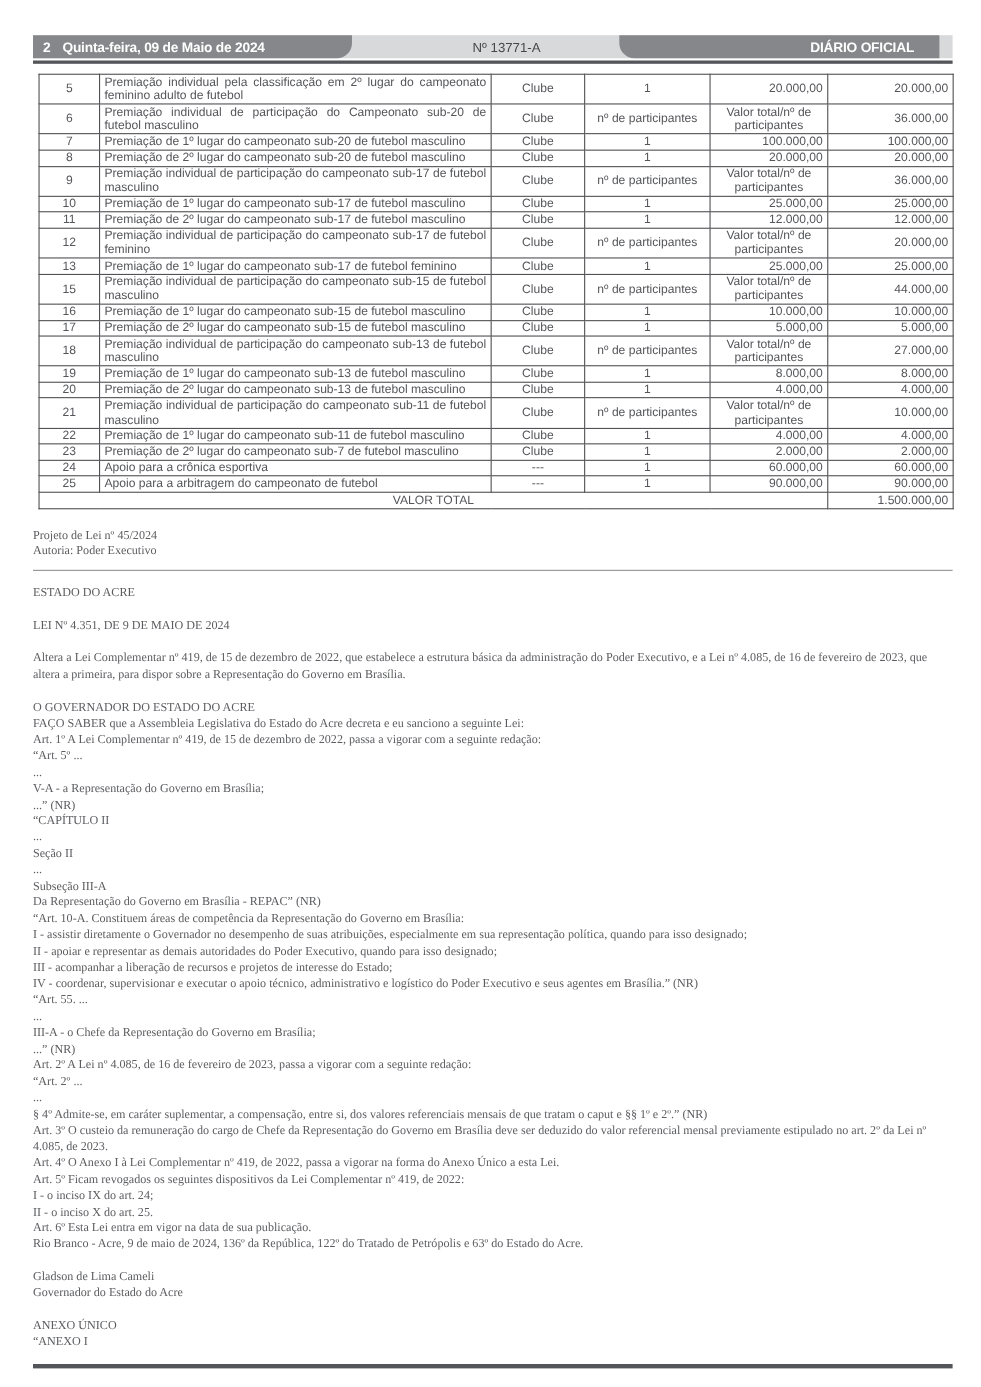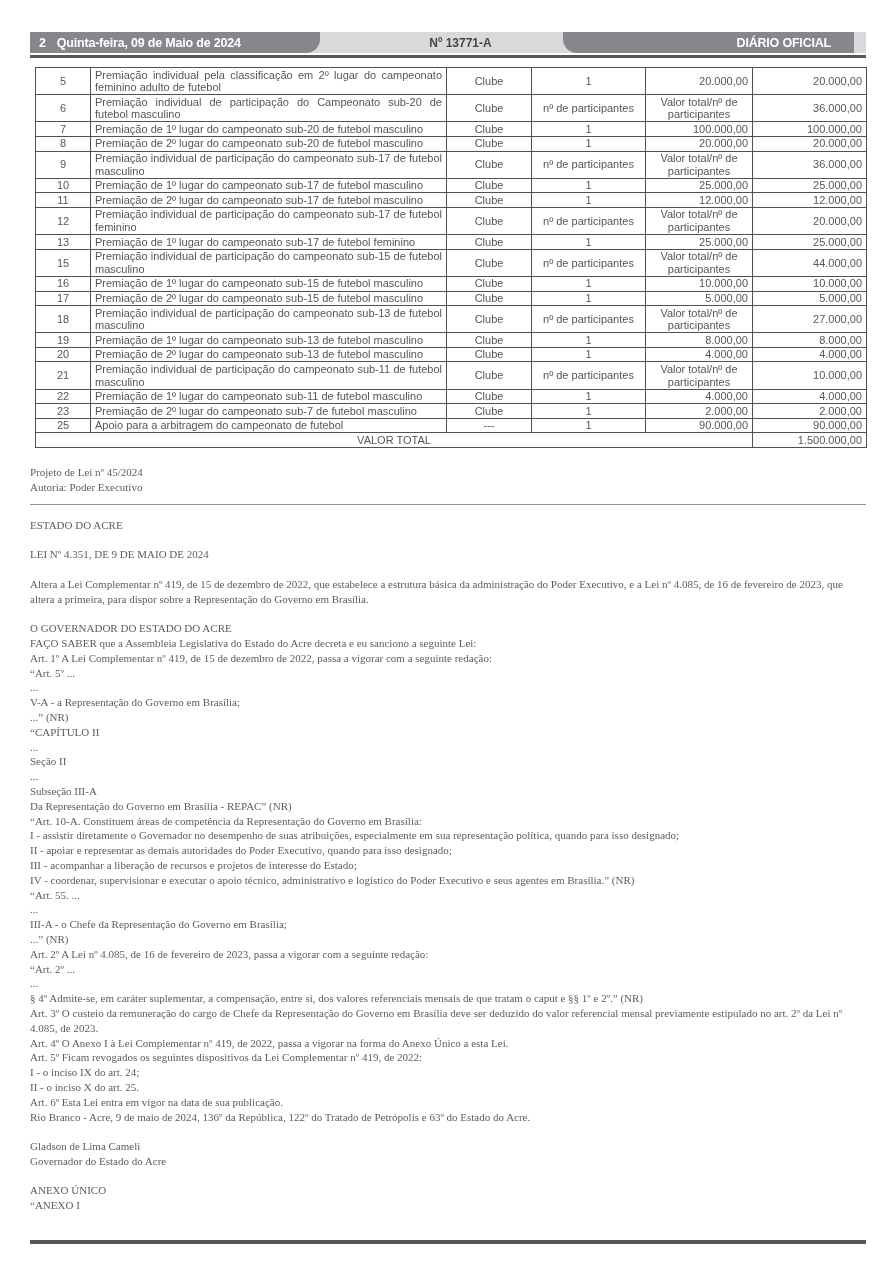--- a/index.html
+++ b/index.html
@@ -12,21 +12,21 @@
   .header { margin:32px 26px 0 30px; }
   .header-band { position:relative; height:21px; background:#d8d9da; }
   .tab { position:absolute; top:0; height:21px; background:#85878b; display:flex; align-items:center; }
   .tab-left  { left:0; width:290px; border-radius:0 0 14px 0; padding-left:9px; }
   .tab-right { right:12px; width:291px; border-radius:0 0 0 14px; justify-content:flex-end; padding-right:23px; }
   .tab .txt { color:#ffffff; font-weight:bold; font-size:12.5px; letter-spacing:-0.2px; white-space:nowrap; }
   .page-num { margin-right:11px; }
   .edition {
     position:absolute; left:290px; right:291px; top:0; height:21px;
     display:flex; align-items:center; justify-content:center;
-    color:#46474a; font-weight:bold; font-size:12px;padding-left:26px;
+    color:#46474a; font-weight:normal; font-size:12px;padding-left:26px;
   }
   .header-rule { height:3px; background:#54555a; margin-top:2px; }
   
   table.annex {
     margin:9px 26px 0 35px; width:831px; border-collapse:collapse;
     font-size:11px; color:#55565a; table-layout:fixed;
   }
   table.annex td {
     border:1px solid #505154; padding:0.5px 4px; line-height:12.6px; vertical-align:middle;
     overflow:hidden;
@@ -212,20 +212,28 @@
         </tr>
         <tr>
           <td class="c-num">23</td>
           <td class="c-desc">Premiação de 2º lugar do campeonato sub-7 de futebol masculino</td>
           <td class="c-org">Clube</td>
           <td class="c-qty">1</td>
           <td class="c-unit">2.000,00</td>
           <td class="c-total">2.000,00</td>
         </tr>
         <tr>
+          <td class="c-num">24</td>
+          <td class="c-desc">Apoio para a crônica esportiva</td>
+          <td class="c-org">---</td>
+          <td class="c-qty">1</td>
+          <td class="c-unit">60.000,00</td>
+          <td class="c-total">60.000,00</td>
+        </tr>
+        <tr>
           <td class="c-num">25</td>
           <td class="c-desc">Apoio para a arbitragem do campeonato de futebol</td>
           <td class="c-org">---</td>
           <td class="c-qty">1</td>
           <td class="c-unit">90.000,00</td>
           <td class="c-total">90.000,00</td>
         </tr>
         <tr>
           <td class="t-label" colspan="5">VALOR TOTAL</td>
           <td class="c-total">1.500.000,00</td>

